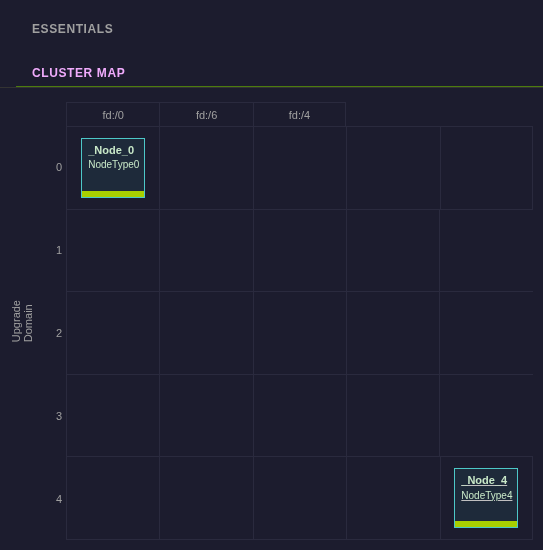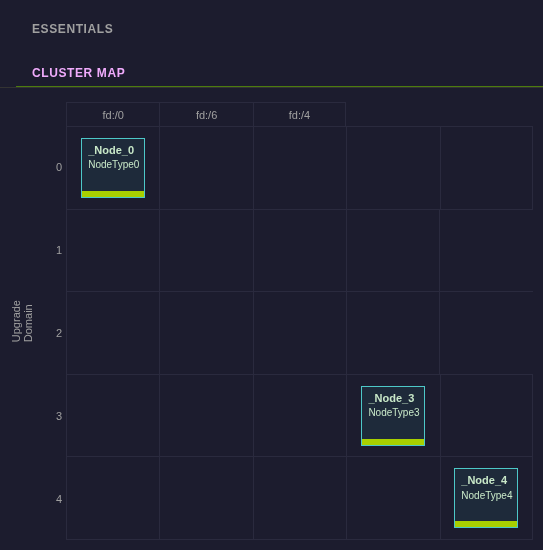--- a/index.html
+++ b/index.html
@@ -148,20 +148,21 @@
       border-top: none;
       display: flex;
       align-items: center;
       justify-content: center;
       padding: 4px;
       position: relative;
     }
 
     .grid-cell:last-child {
       border-right: 1px solid #2a2a3e;
+      text-decoration: underline;
     }
 
     .node-card {
       border: 1.5px solid #4dc8c8;
       background: #1e2a3a;
       padding: 4px 6px 2px 6px;
       display: flex;
       flex-direction: column;
       align-items: flex-start;
       width: 64px;
@@ -311,27 +312,20 @@
               <div class="grid-cell"></div>
               <div class="grid-cell"></div>
               <div class="grid-cell"></div>
               <div class="grid-cell"></div>
             </div>
 
             <div class="grid-row">
               <div class="grid-cell"></div>
               <div class="grid-cell"></div>
               <div class="grid-cell"></div>
-              <div class="grid-cell">
-                <div class="node-card">
-                  <span class="node-name">_Node_3</span>
-                  <span class="node-type">NodeType3</span>
-                  <div class="node-bar"></div>
-                </div>
-              </div>
               <div class="grid-cell"></div>
             </div>
 
             <div class="grid-row">
               <div class="grid-cell"></div>
               <div class="grid-cell"></div>
               <div class="grid-cell"></div>
               <div class="grid-cell"></div>
               <div class="grid-cell">
                 <div class="node-card">

